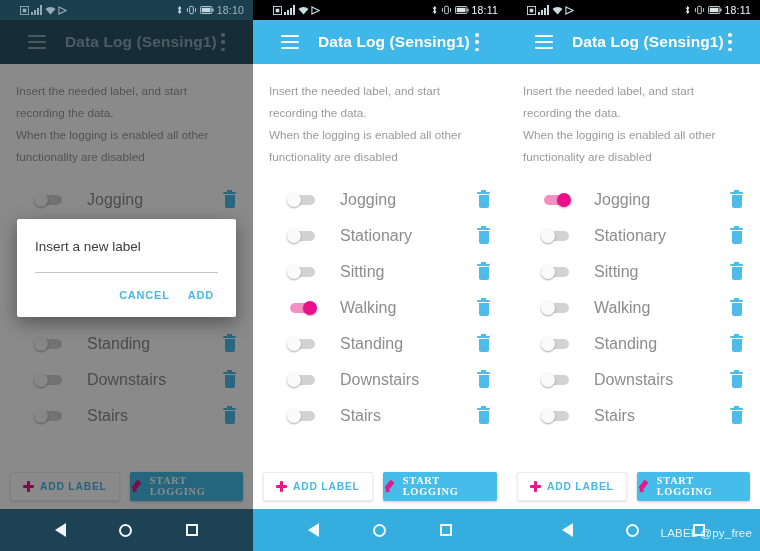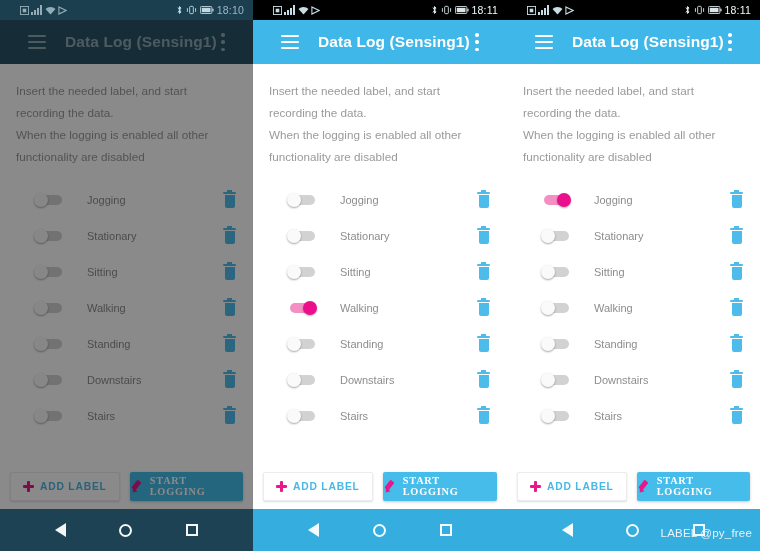--- a/index.html
+++ b/index.html
@@ -97,21 +97,21 @@
     position: absolute; top: 0px; left: 0px;
     width: 14px; height: 14px;
     border-radius: 50%;
     background: #fafafa;
     box-shadow: 0 1px 2px rgba(0,0,0,.35);
   }
   .switch.on .track { background: #f48fc4; }
   .switch.on .knob { left: 16px; background: #ec0f8c; box-shadow: 0 1px 2px rgba(0,0,0,.3); }
   .row-label {
     margin-left: 22px;
-    font-size: 11px;
+    font-size: 16px;
     color: #8d8d8d;
     flex: 1 1 auto;
   }
   .trash { width: 13px; height: 16px; position: relative; flex: 0 0 auto; cursor: pointer; }
   .trash .lid { position: absolute; top: 0; left: 0; width: 13px; height: 2px; background: #4EBCEA; border-radius: 1px; }
   .trash .tab { position: absolute; top: -2px; left: 4px; width: 5px; height: 2px; background: #4EBCEA; }
   .trash .can { position: absolute; top: 3px; left: 1.5px; width: 10px; height: 13px; background: #4EBCEA; border-radius: 0 0 2px 2px; }
 
   
   .actions {
@@ -425,20 +425,27 @@
         <span class="pencil">
             <span class="body"></span>
             <span class="tip"></span>
           </span>
         <span>START LOGGING</span>
       </div>
     </div>
 
     <div class="scrim"></div>
 
+    <div class="dialog">
+      <div class="dialog-field" placeholder="Insert a new label">Insert a new label</div>
+      <div class="dialog-actions">
+        <div class="dlg-btn">CANCEL</div>
+        <div class="dlg-btn">ADD</div>
+      </div>
+    </div>
 
     <div class="navbar">
       <div class="nav-back"></div>
       <div class="nav-home"></div>
       <div class="nav-recent"></div>
     </div>
   </div>
 
   <div class="phone mid">
     <div class="statusbar">

